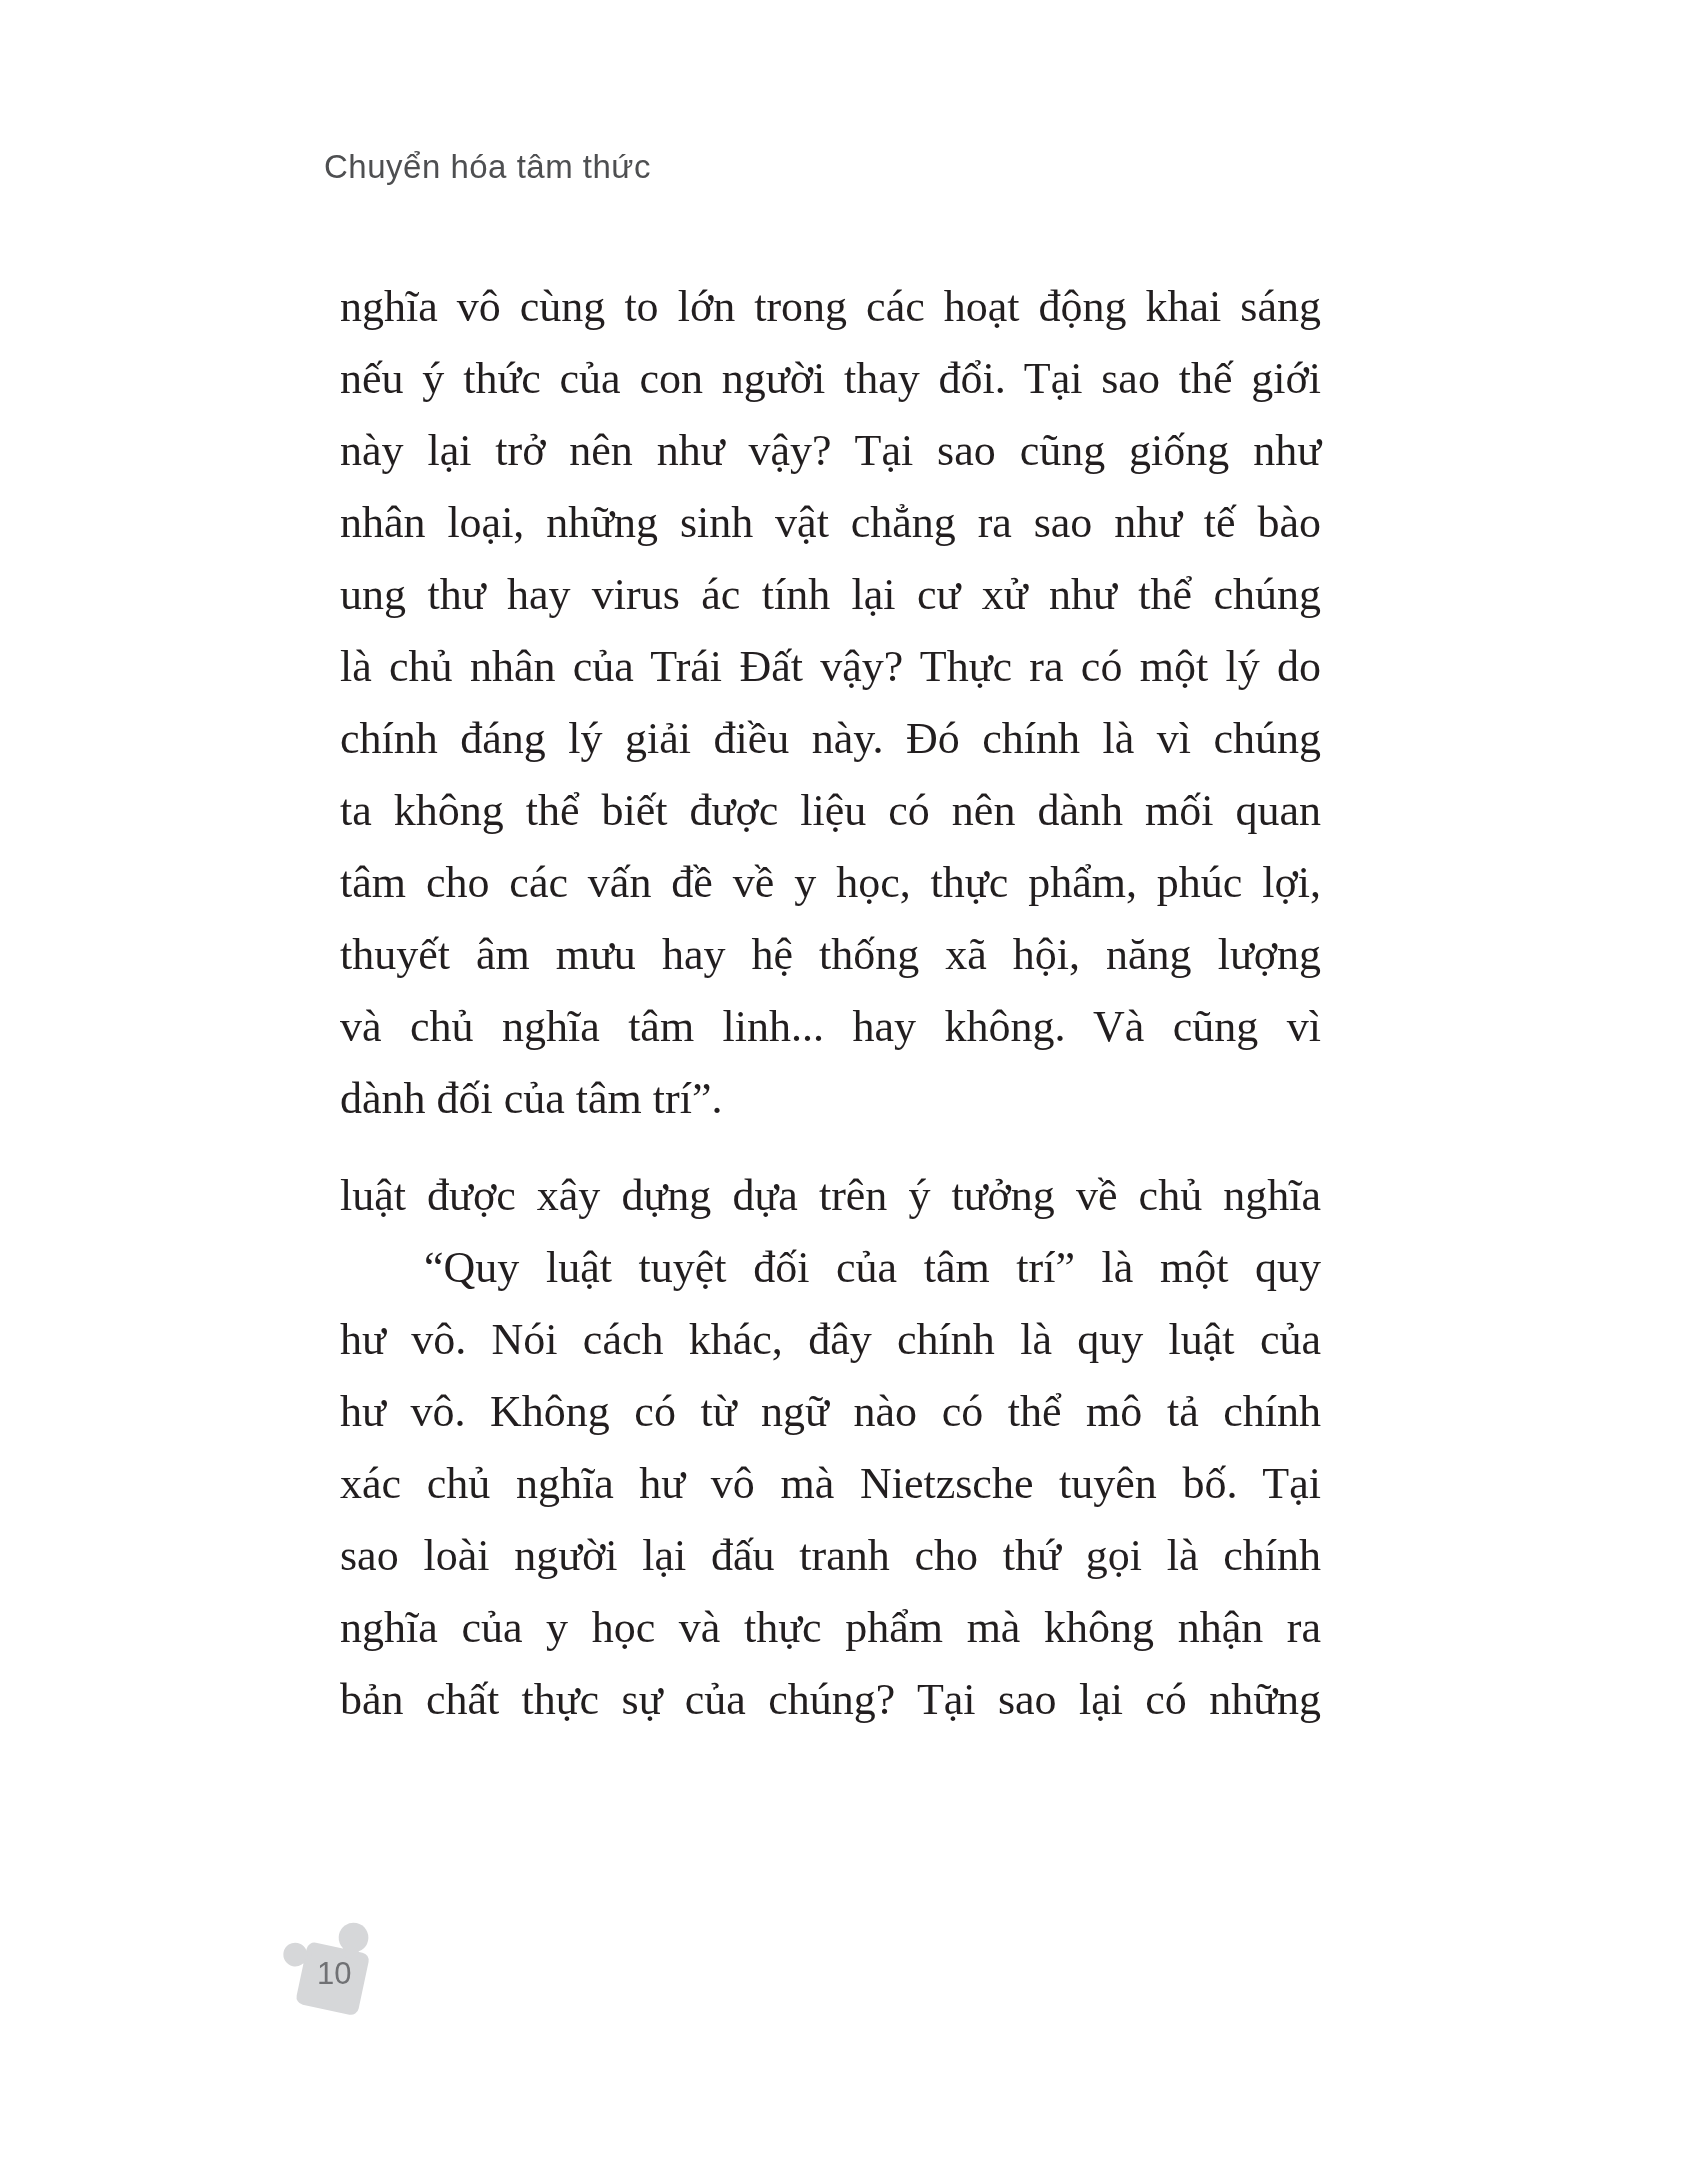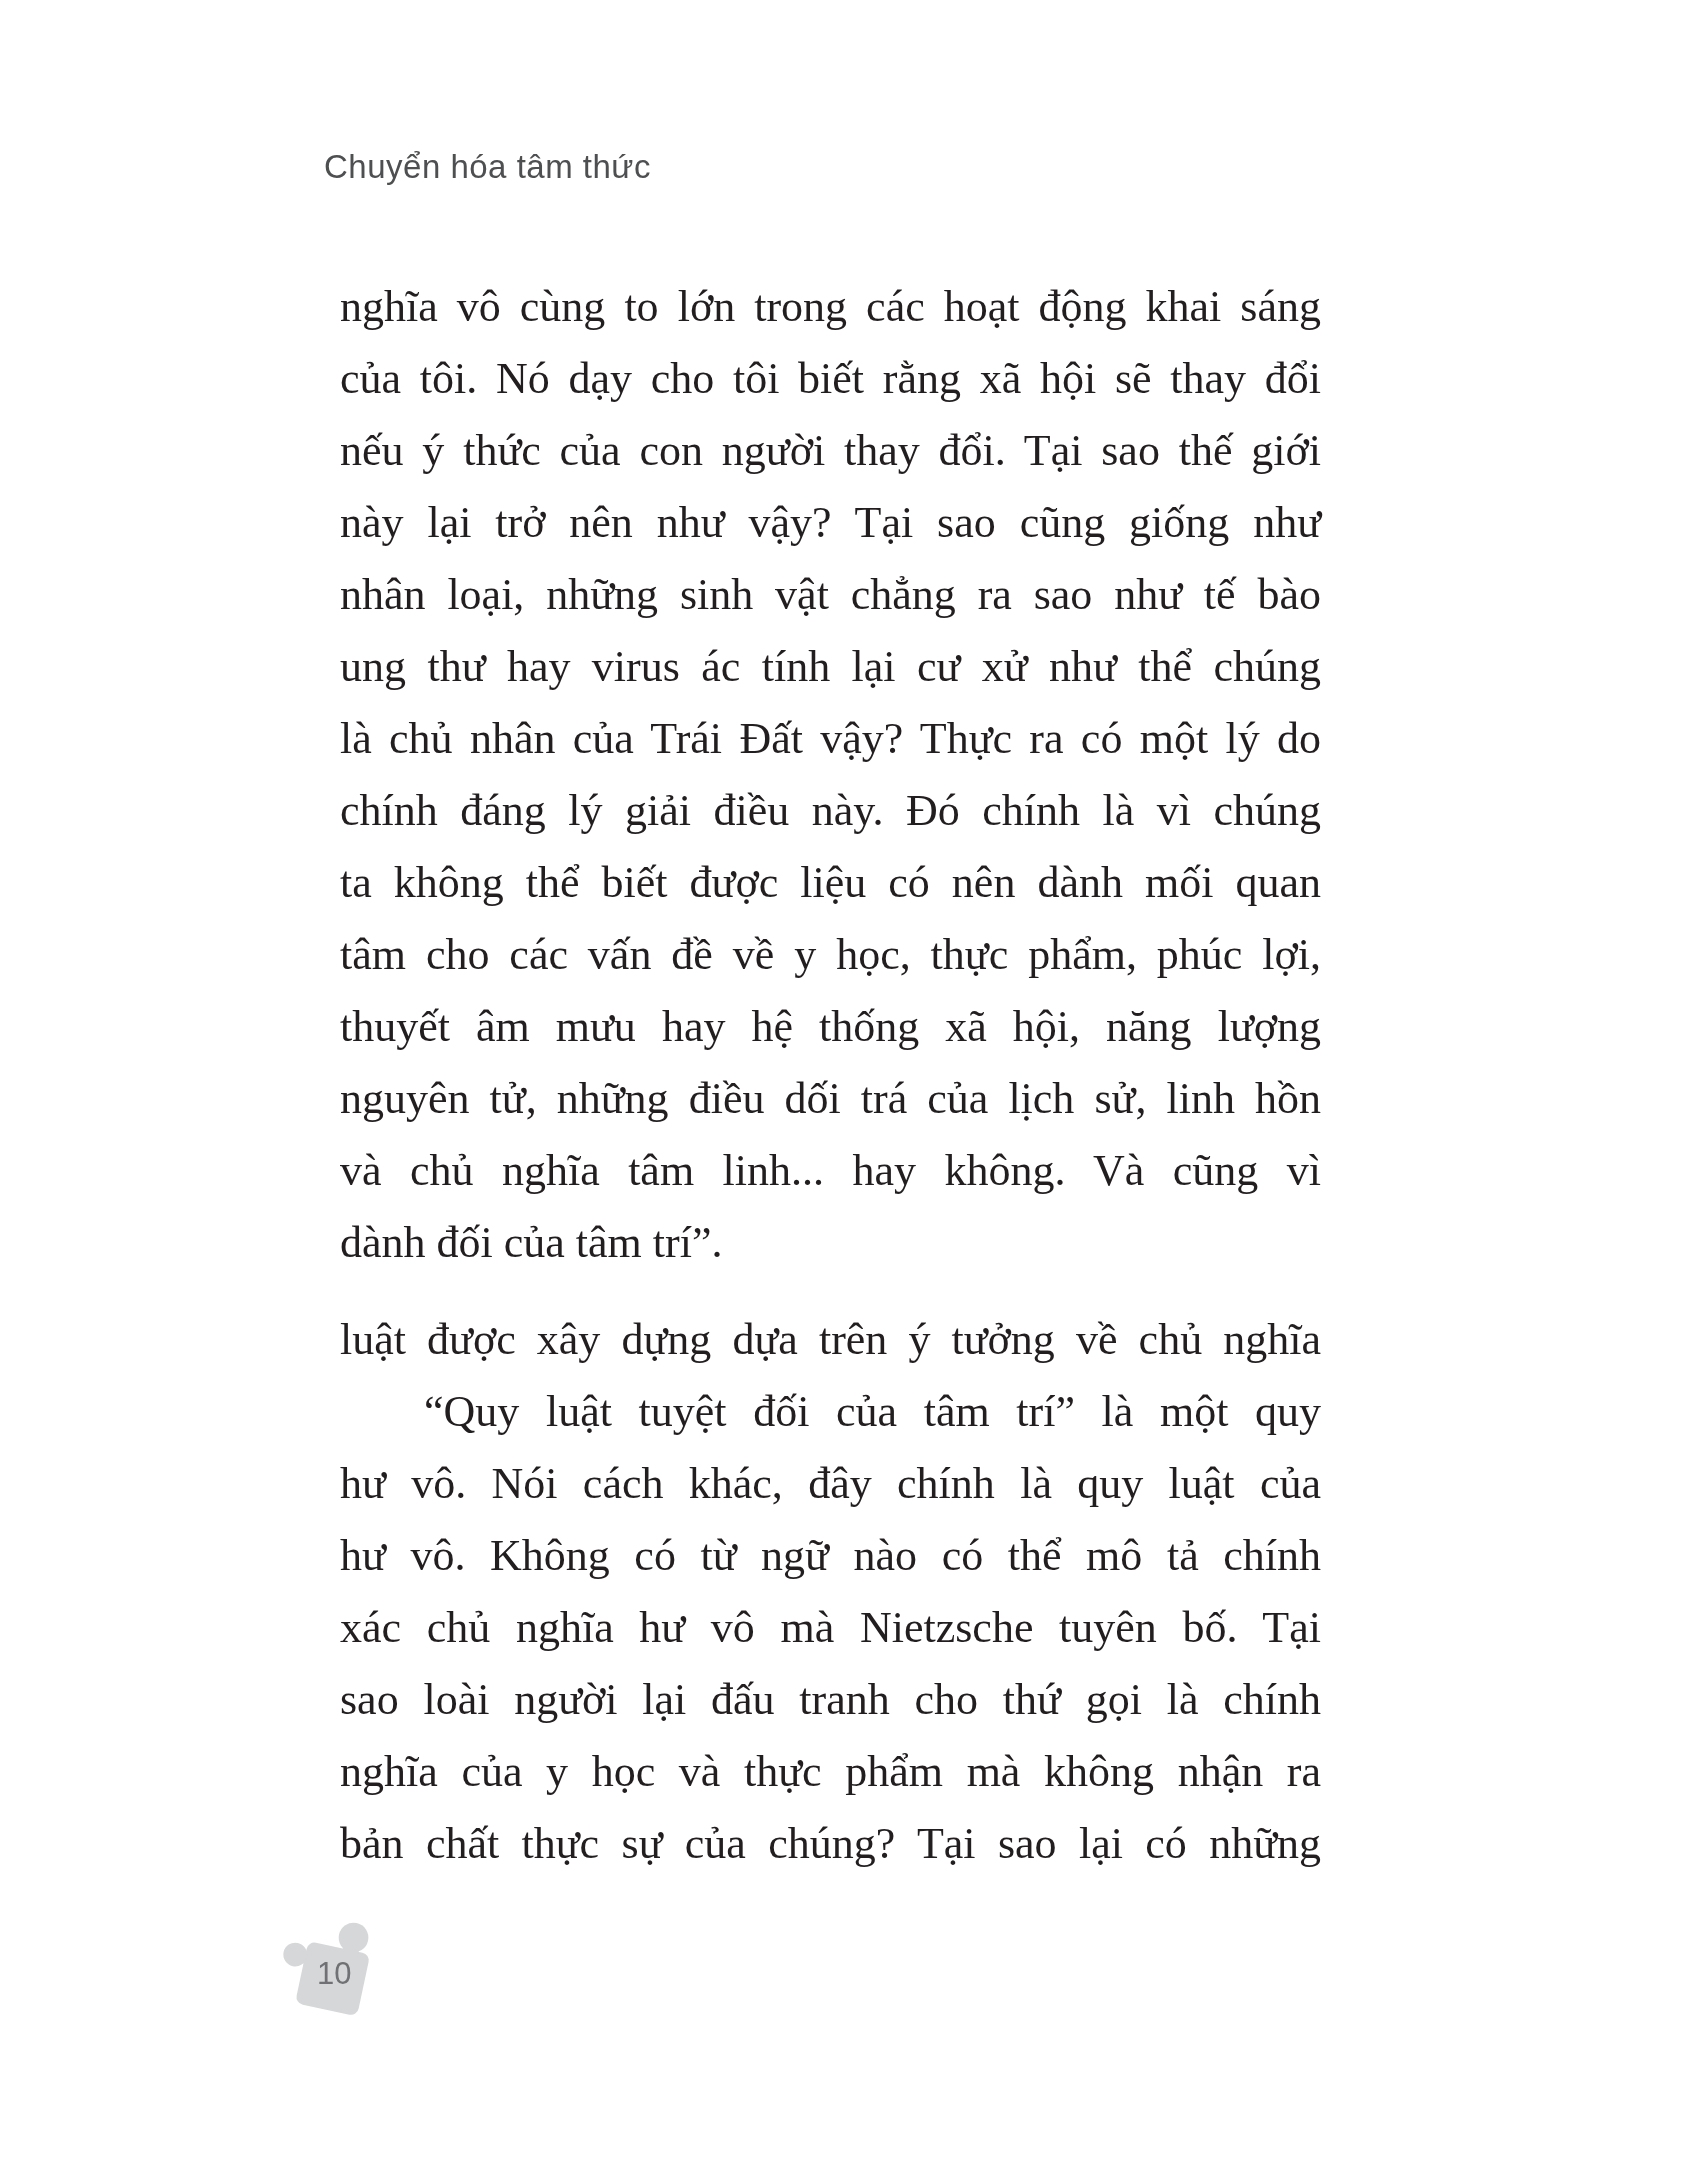--- a/index.html
+++ b/index.html
@@ -81,31 +81,29 @@
 <body>
 
 <div id="page">
 
   <div id="running-header">Chuyển hóa tâm thức</div>
 
   <div id="body-text">
 
     <div class="paragraph" id="paragraph-1">
       <div class="line">nghĩa vô cùng to lớn trong các hoạt động khai sáng</div>
-      <div class="line">của tôi. Nó dạy cho tôi biết rằng xã hội sẽ thay đổi</div>
       <div class="line">nếu ý thức của con người thay đổi. Tại sao thế giới</div>
       <div class="line">này lại trở nên như vậy? Tại sao cũng giống như</div>
       <div class="line">nhân loại, những sinh vật chẳng ra sao như tế bào</div>
       <div class="line">ung thư hay virus ác tính lại cư xử như thể chúng</div>
       <div class="line">là chủ nhân của Trái Đất vậy? Thực ra có một lý do</div>
       <div class="line">chính đáng lý giải điều này. Đó chính là vì chúng</div>
       <div class="line">ta không thể biết được liệu có nên dành mối quan</div>
       <div class="line">tâm cho các vấn đề về y học, thực phẩm, phúc lợi,</div>
       <div class="line">thuyết âm mưu hay hệ thống xã hội, năng lượng</div>
-      <div class="line">nguyên tử, những điều dối trá của lịch sử, linh hồn</div>
       <div class="line">và chủ nghĩa tâm linh... hay không. Và cũng vì</div>
       <div class="line para-end">dành đối của tâm trí”.</div>
     </div>
 
     <div class="paragraph" id="paragraph-2">
       <div class="line">luật được xây dựng dựa trên ý tưởng về chủ nghĩa</div>
       <div class="line indent">“Quy luật tuyệt đối của tâm trí” là một quy</div>
       <div class="line">hư vô. Nói cách khác, đây chính là quy luật của</div>
       <div class="line">hư vô. Không có từ ngữ nào có thể mô tả chính</div>
       <div class="line">xác chủ nghĩa hư vô mà Nietzsche tuyên bố. Tại</div>

